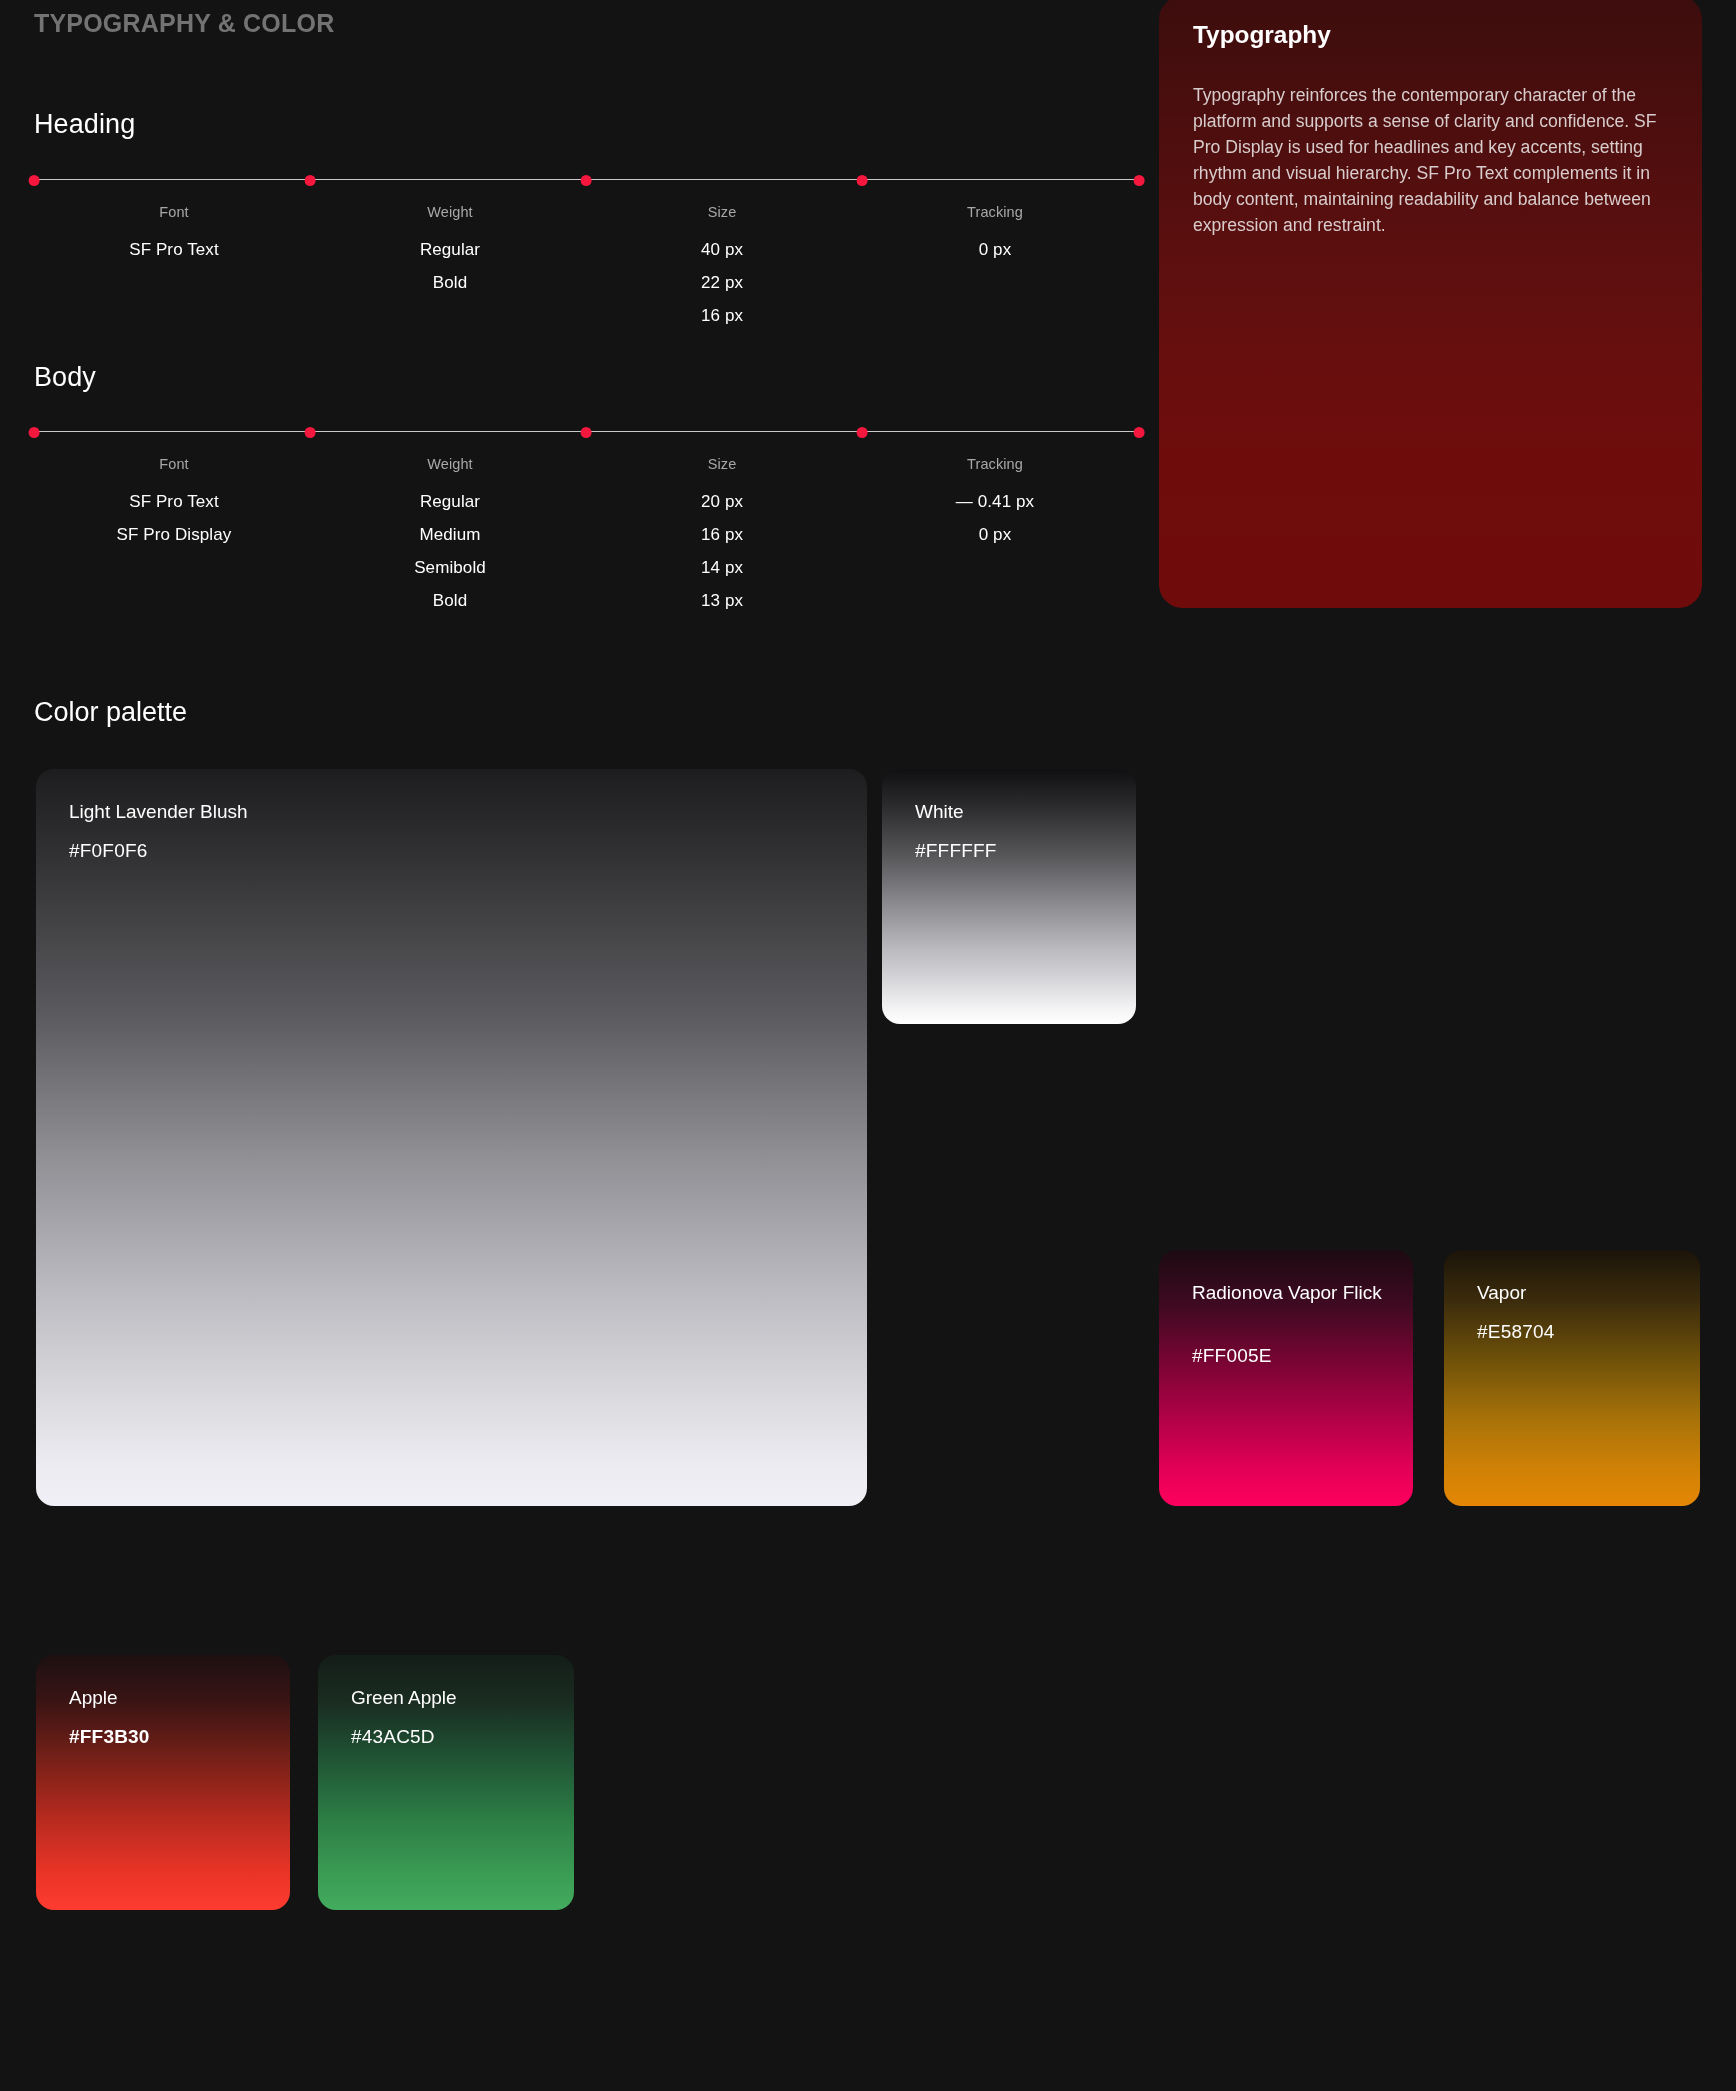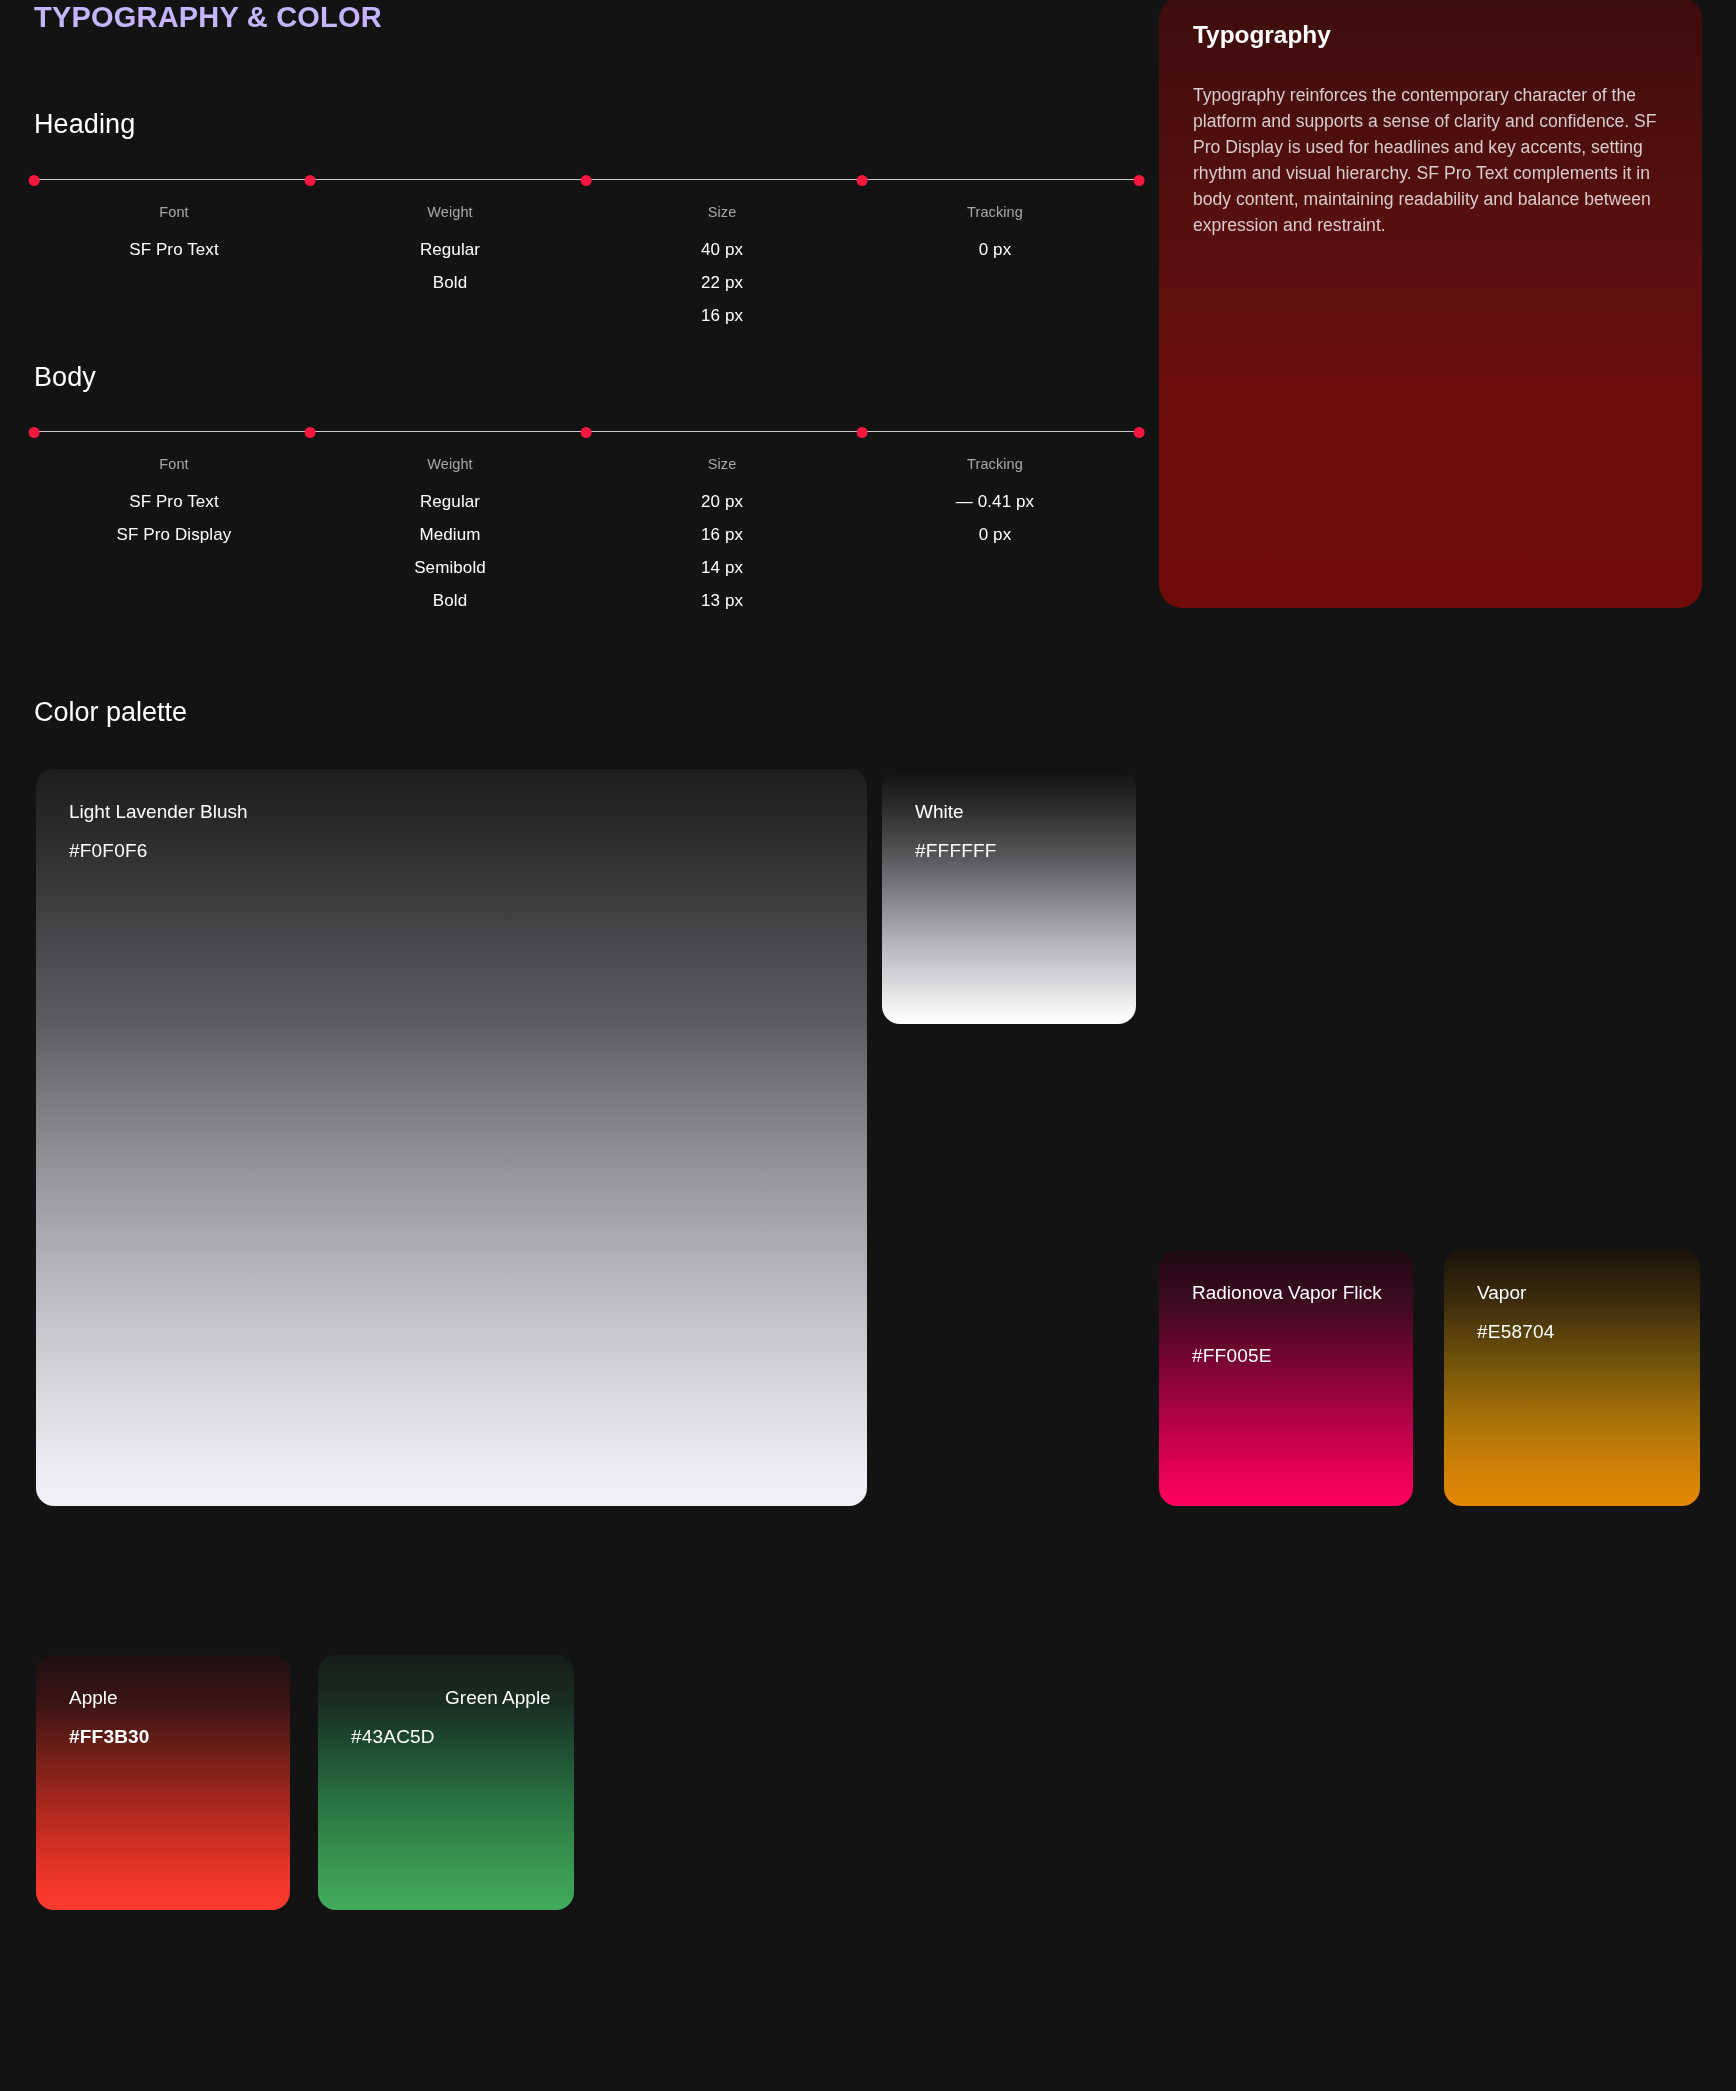--- a/index.html
+++ b/index.html
@@ -10,25 +10,25 @@
     background: #131313;
     font-family: "Liberation Sans", sans-serif;
     color: #ffffff;
     overflow: hidden;
   }
   .page { position: relative; width: 1737px; height: 2091px; }
 
   
   .section-title {
     position: absolute;
-    left: 34px; top: 1px;
-    font-size: 29px;
+    left: 34px; top: 9px;
+    font-size: 25px;
     font-weight: bold;
     letter-spacing: 0.2px;
-    color: #c4b5fd;
+    color: #737373;
   }
 
   
   .spec-block { position: absolute; left: 0; width: 1149px; }
   .spec-heading {
     position: absolute;
     left: 34px;
     font-size: 27px;
     font-weight: 400;
     color: #ffffff;
@@ -173,21 +173,20 @@
   .sw-apple {
     left: 36px; top: 1655px;
     width: 254px; height: 255px;
     background: linear-gradient(180deg, #1d1011 0%, #3a1414 18%, #742018 40%, #b72a1f 64%, #e83427 85%, #ff3b30 100%);
   }
   .sw-apple .swatch-hex { top: 71px; font-weight: bold; }
   .sw-green {
     left: 318px; top: 1655px;
     width: 256px; height: 255px;
     background: linear-gradient(180deg, #141d18 0%, #1a2c21 18%, #1f5334 40%, #2c7d45 64%, #3a9a53 85%, #43ac5d 100%);
-    text-align: right;
   }
   .sw-green .swatch-hex { top: 71px; }
 </style>
 </head>
 <body>
 
 <div class="page">
 
   <div class="section-title">TYPOGRAPHY &amp; COLOR</div>
 

